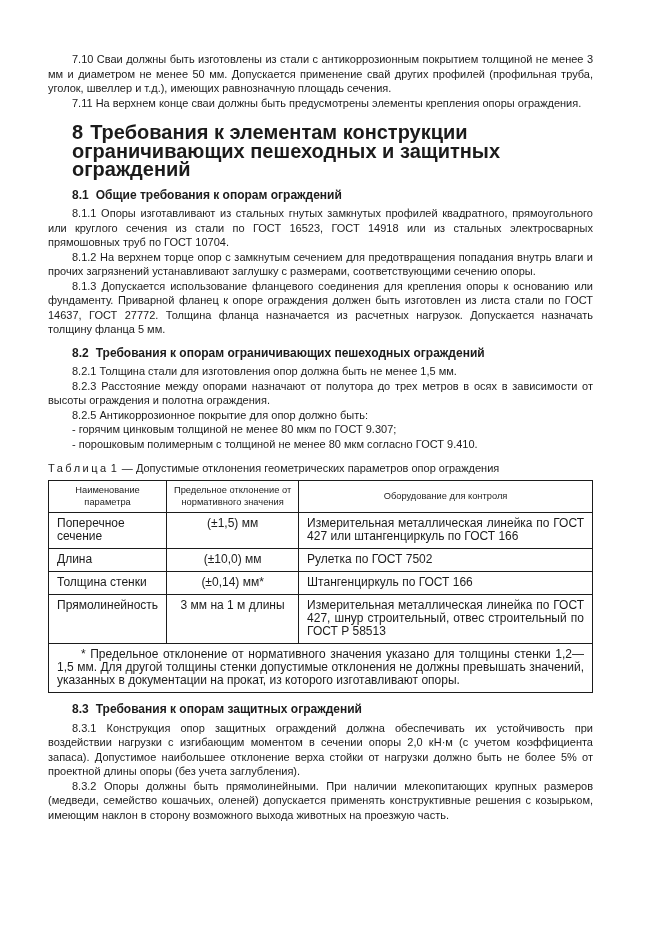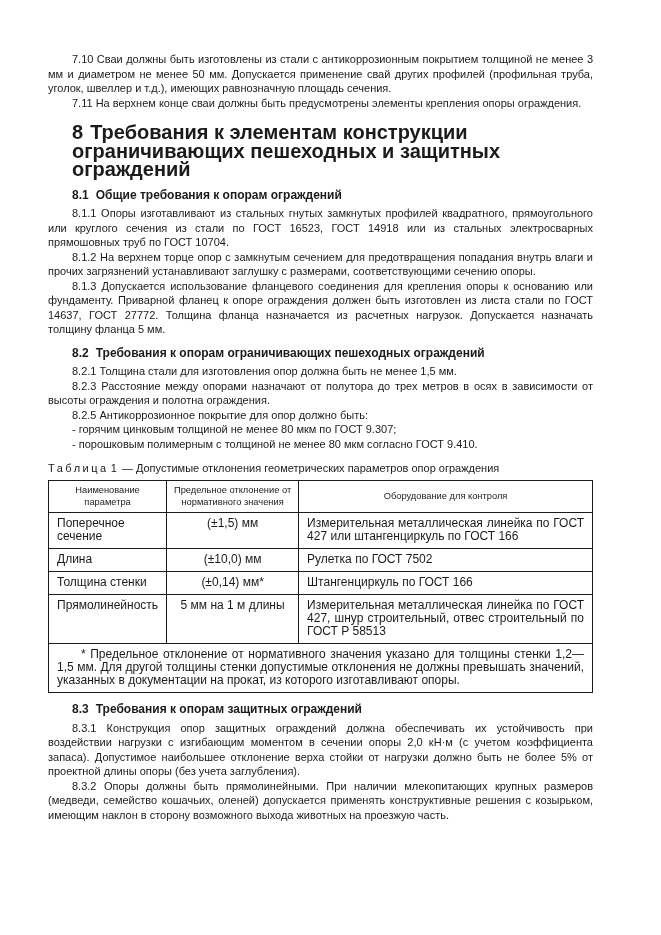--- a/index.html
+++ b/index.html
@@ -132,21 +132,21 @@
         <td class="c-dev">(±10,0) мм</td>
         <td class="c-equip">Рулетка по ГОСТ 7502</td>
       </tr>
       <tr>
         <td class="c-name">Толщина стенки</td>
         <td class="c-dev">(±0,14) мм*</td>
         <td class="c-equip">Штангенциркуль по ГОСТ 166</td>
       </tr>
       <tr>
         <td class="c-name">Прямолинейность</td>
-        <td class="c-dev">5 мм на 1 м длины</td>
+        <td class="c-dev">3 мм на 1 м длины</td>
         <td class="c-equip">Измерительная металлическая линейка по ГОСТ 427, шнур строительный, отвес строительный по ГОСТ Р 58513</td>
       </tr>
       <tr>
         <td class="footnote" colspan="3">* Предельное отклонение от нормативного значения указано для толщины стенки 1,2—1,5 мм. Для другой толщины стенки допустимые отклонения не должны превышать значений, указанных в документации на прокат, из которого изготавливают опоры.</td>
       </tr>
     </tbody>
   </table>
 
   <h2 class="h-sub"><span class="h-num">8.3</span><span>Требования к опорам защитных ограждений</span></h2>
 

